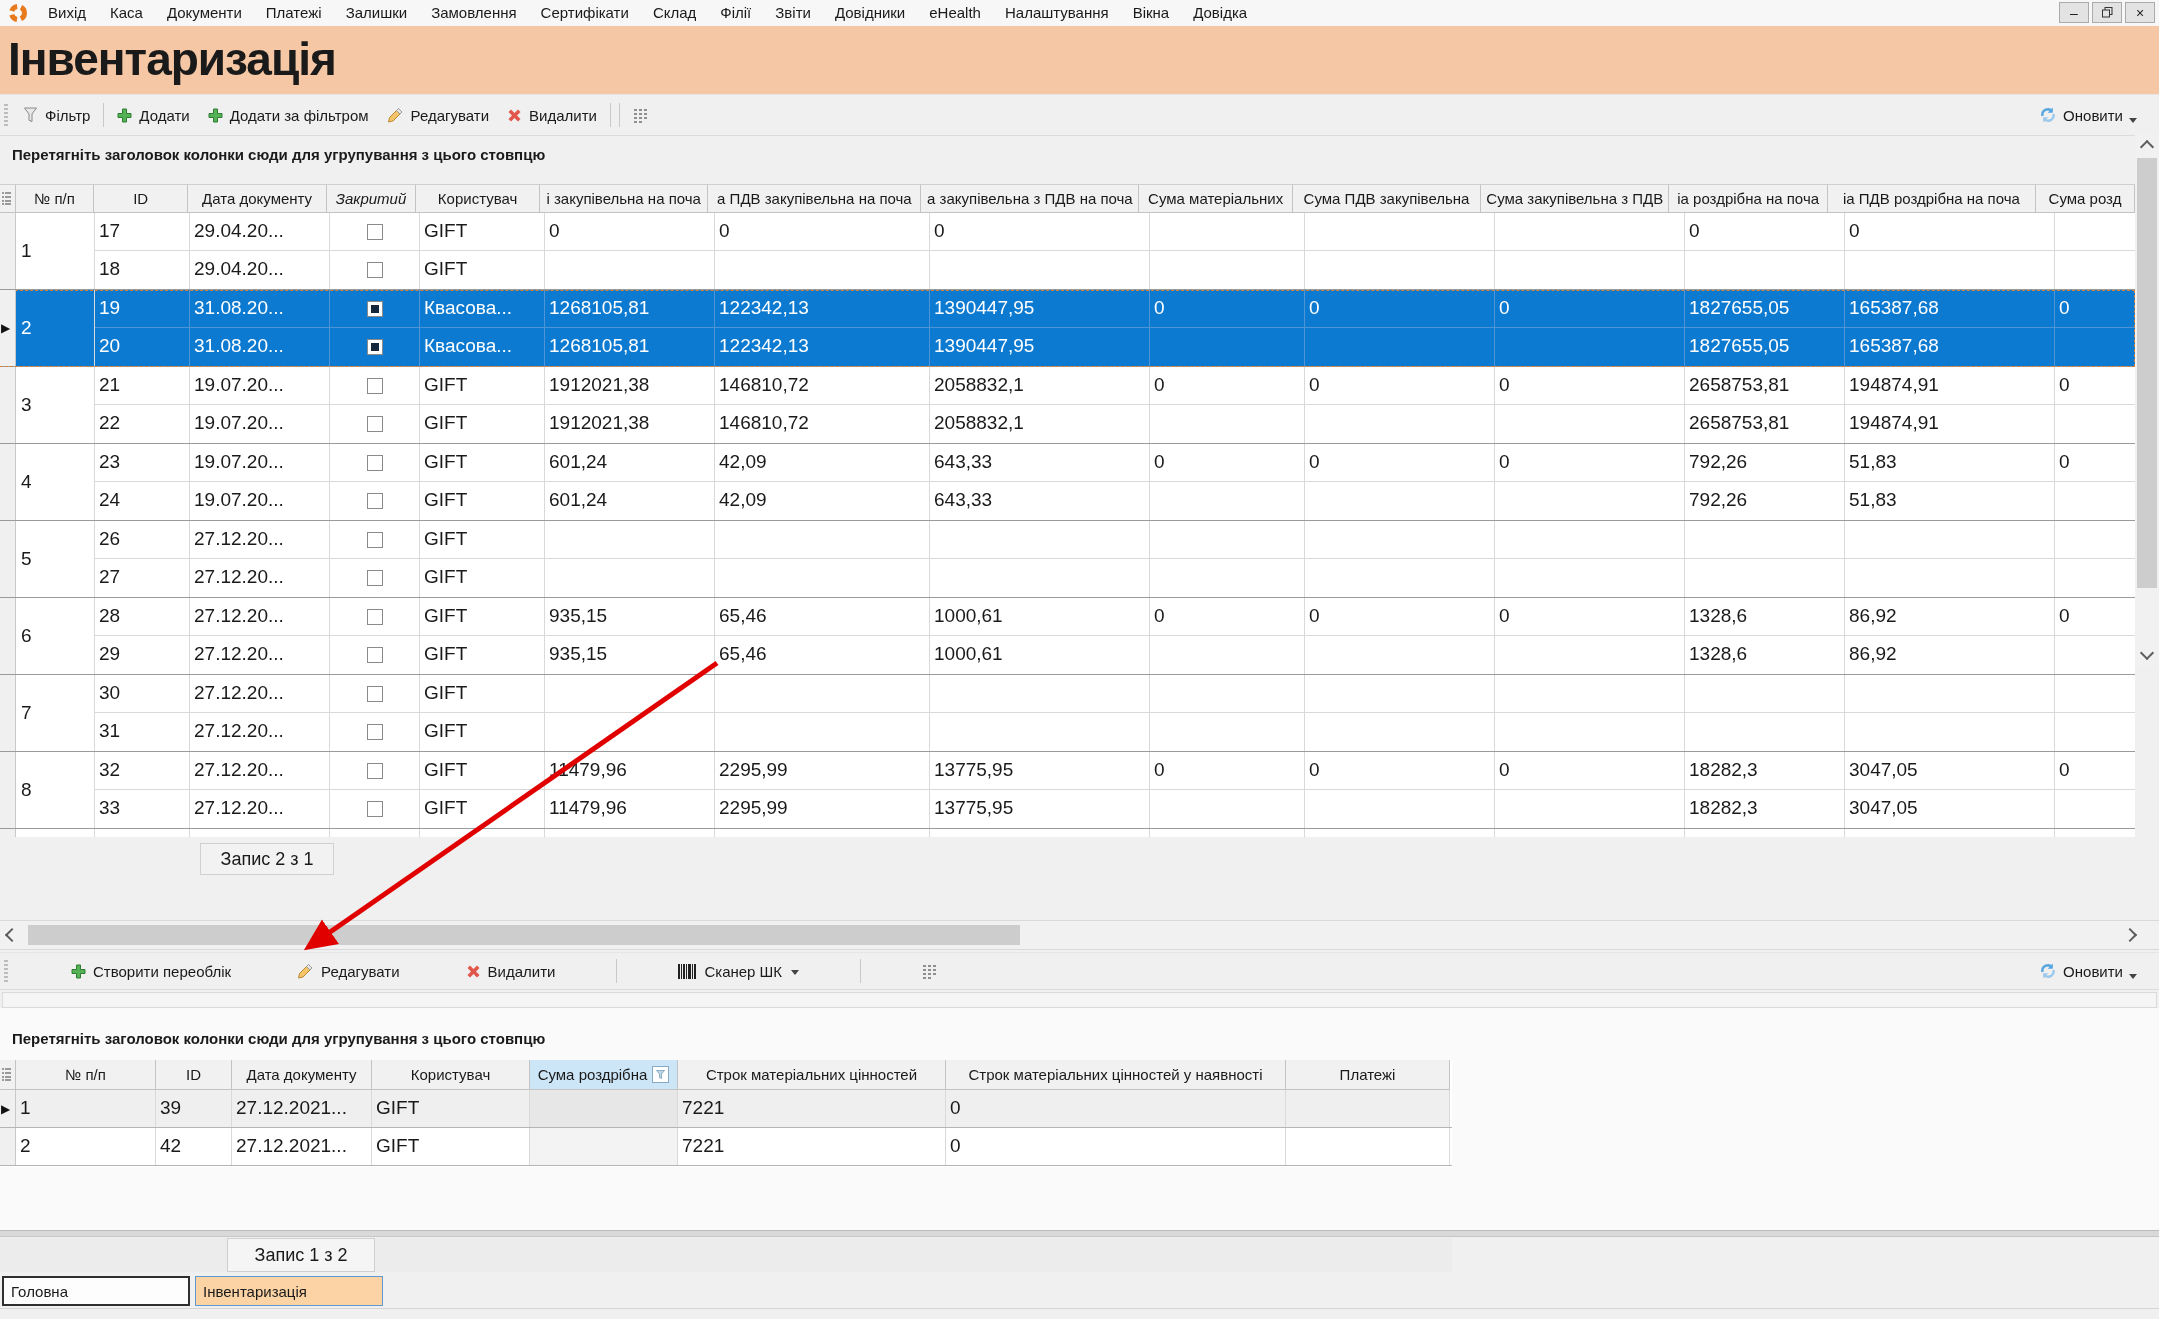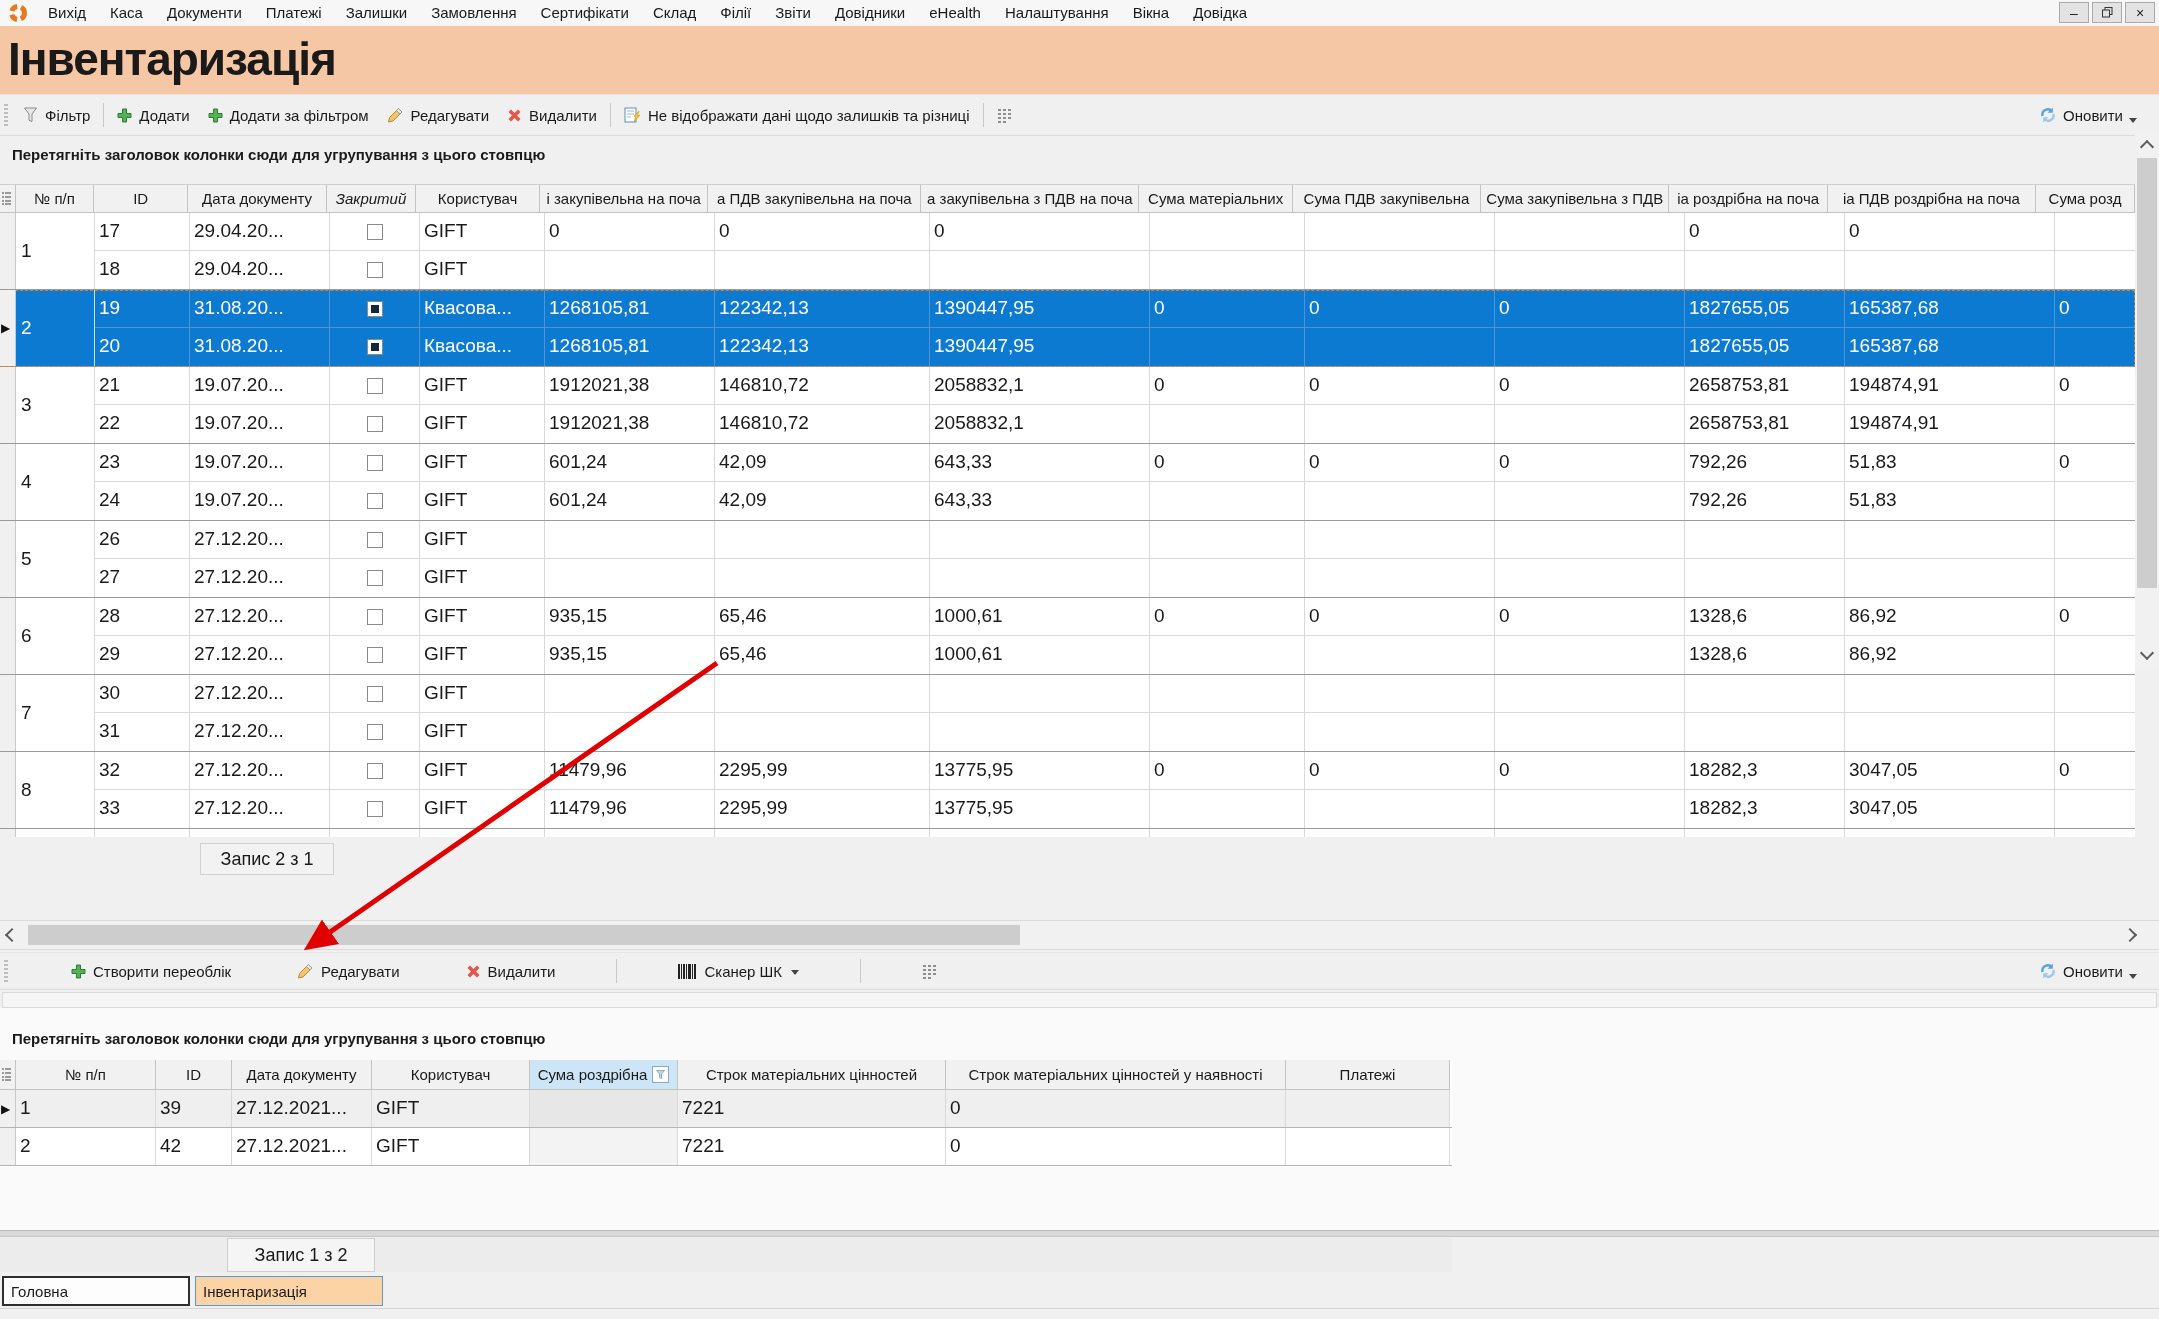--- a/index.html
+++ b/index.html
@@ -193,30 +193,20 @@
     </div>
     <div class="titem">
       <span class="ico">
         <svg width="15" height="15" viewBox="0 0 15 15">
             <path d="M1.5 4L4 1.5l3.5 3.5L11 1.5 13.5 4 10 7.5l3.5 3.5-2.5 2.5L7.5 10 4 13.5 1.5 11 5 7.5z" fill="#e2574c"></path>
           </svg>
       </span>
       <span>Видалити</span>
     </div>
     <div class="tsep"></div>
-    <div class="titem">
-      <span class="ico">
-        <svg width="17" height="17" viewBox="0 0 17 17">
-            <rect x="1" y="1" width="11" height="14" fill="#fff" stroke="#5b8dbe"></rect>
-            <path d="M3 4h7M3 7h7M3 10h4" stroke="#9db8d2" stroke-width="1"></path>
-            <path d="M10 9l5-5-1.5 4.5L16 8l-6 7 1.5-4.5z" fill="#f4c430" stroke="#c89a10" stroke-width="0.6"></path>
-          </svg>
-      </span>
-      <span>Не відображати дані щодо залишків та різниці</span>
-    </div>
     <div class="tsep"></div>
     <div class="titem">
       <span class="ico">
         <svg width="15" height="15" viewBox="0 0 15 15">
             <g fill="#8f8f8f">
               <rect x="1" y="1" width="3" height="2"></rect>
               <rect x="6" y="1" width="3" height="2"></rect>
               <rect x="11" y="1" width="3" height="2"></rect>
               <rect x="1" y="5" width="3" height="2"></rect>
               <rect x="6" y="5" width="3" height="2"></rect>

